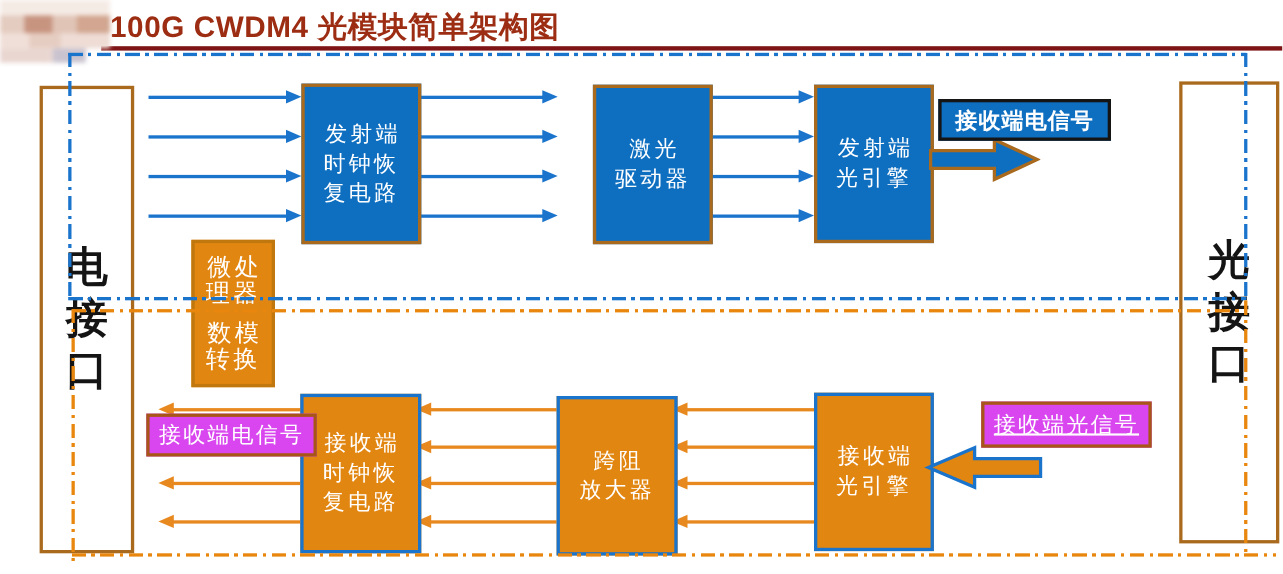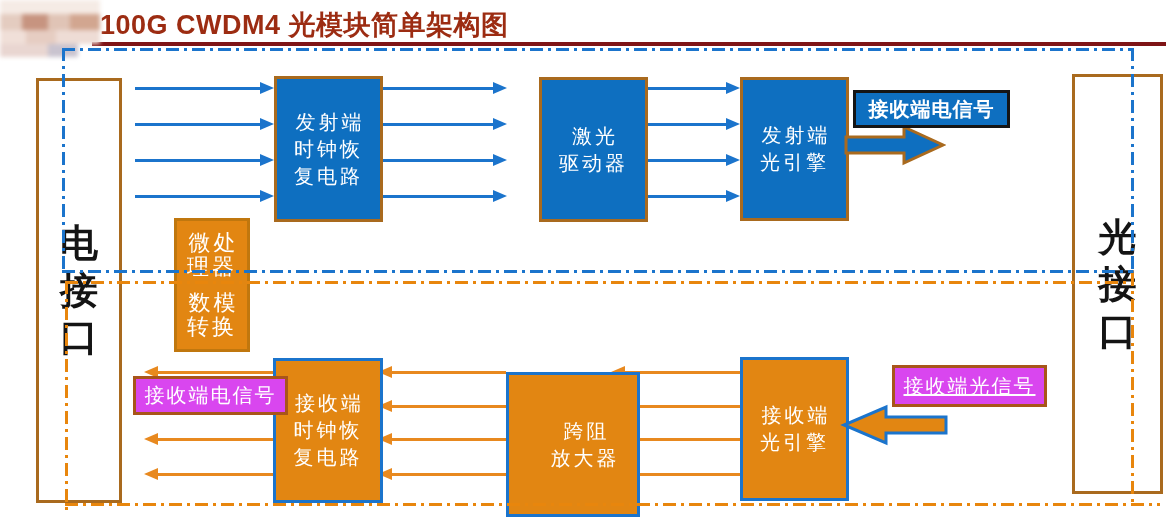--- a/index.html
+++ b/index.html
@@ -107,21 +107,21 @@
 时钟恢
 复电路</div>
   <div class="abs blk tx pre" style="left:507px;top:77px;width:103px;height:139px;margin-left:32px;">激光
 驱动器</div>
   <div class="abs blk tx pre" style="left:740px;top:77px;width:103px;height:138px;">发射端
 光引擎</div>
 
   <div class="abs blk rx pre" style="left:273px;top:358px;width:104px;height:139px;">接收端
 时钟恢
 复电路</div>
-  <div class="abs blk rx pre" style="left:506px;top:372px;width:104px;height:139px;padding-left:24px;">跨阻
+  <div class="abs blk rx pre" style="left:506px;top:360px;width:104px;height:139px;">跨阻
 放大器</div>
   <div class="abs blk rx pre" style="left:740px;top:357px;width:103px;height:138px;">接收端
 光引擎</div>
 
   <div class="abs blk ctl" style="left:174px;top:218px;width:76px;height:134px;flex-direction:column;justify-content:space-between;padding:10px 0;box-sizing:border-box;font-size:22px;line-height:24px;">
     <div class="pre">微处
 理器</div>
     <div class="pre">数模
 转换</div>
   </div>

